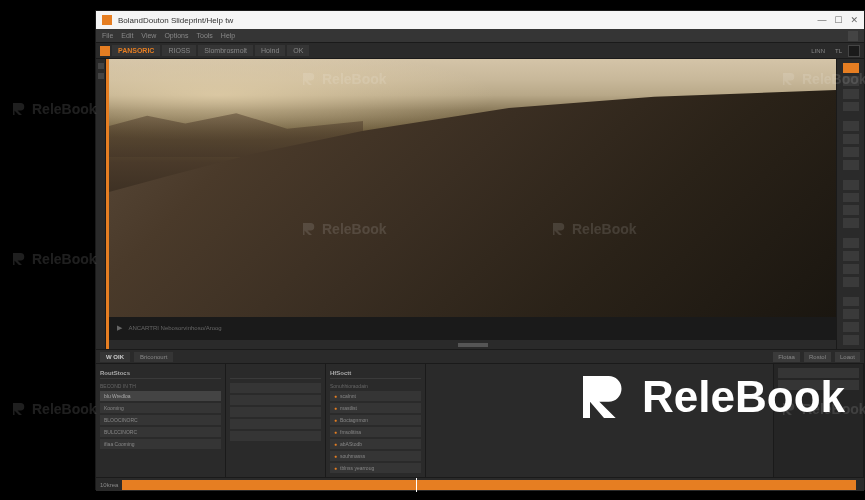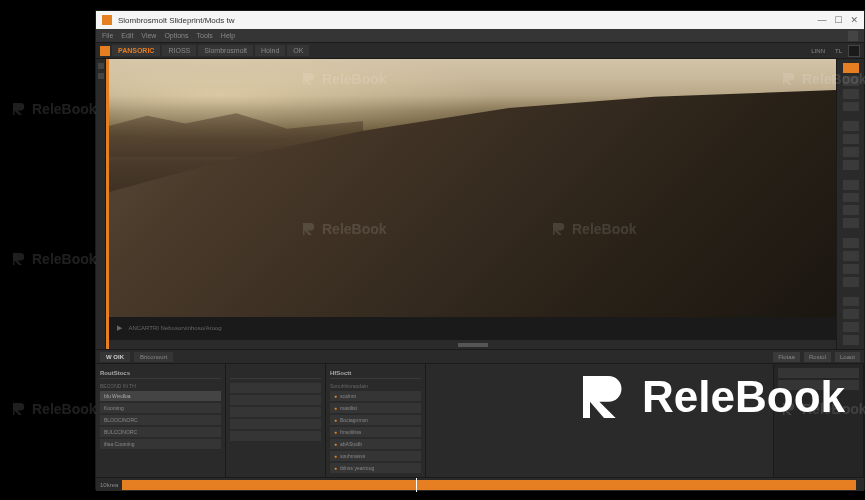--- a/index.html
+++ b/index.html
@@ -78,21 +78,21 @@
   .wm-large { position: absolute; right: 20px; bottom: 75px; display: flex; align-items: center; gap: 10px; color: #fff; font-size: 44px; font-weight: bold; pointer-events: none; }
   .wm-large svg { width: 56px; height: 56px; }
 </style>
 </head>
 <body>
 
 <div class="window">
 
   <div class="titlebar">
     <div class="app-icon"></div>
-    <div class="title">Slombrosmolt Slideprint/Mods tw</div>
+    <div class="title">BolandDouton Slideprint/Help tw</div>
     <div class="win-controls">
       <span>—</span>
       <span>☐</span>
       <span>✕</span>
     </div>
   </div>
 
   <div class="menubar">
     <span class="menu-item">File</span>
     <span class="menu-item">Edit</span>

